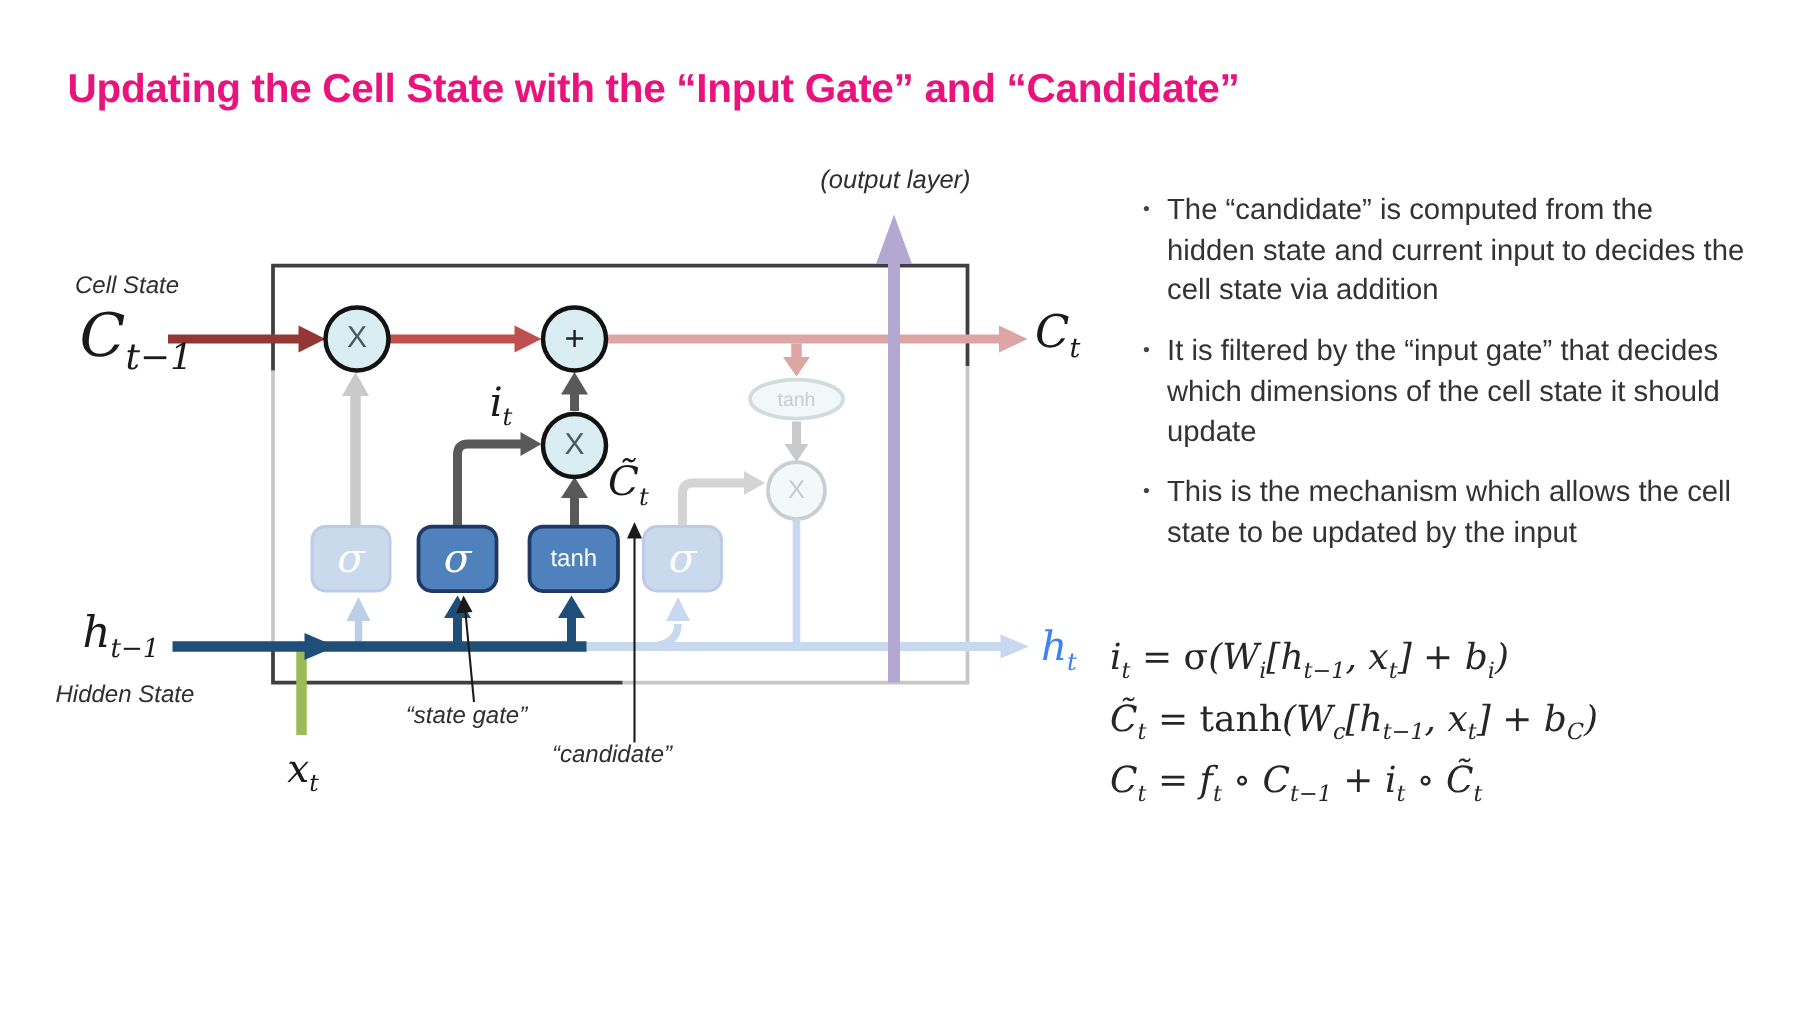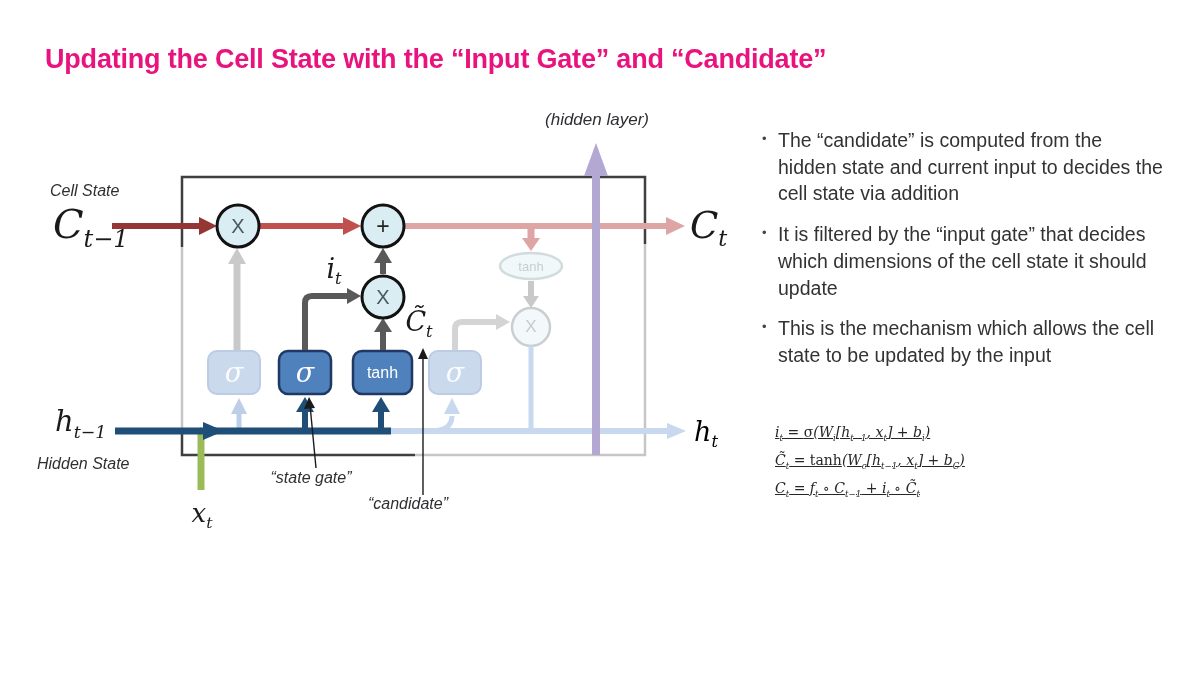--- a/index.html
+++ b/index.html
@@ -11,22 +11,22 @@
   .math{font-family:"DejaVu Serif",serif;font-style:italic;color:#1a1a1a;}
   .math sub{font-size:60%;}
   .ann{font-style:italic;font-size:16px;color:#2f2f33;}
   .ctr{transform:translateX(-50%);}
   .glyph{position:absolute;transform:translate(-50%,-50%);font-family:"Liberation Sans",sans-serif;}
   .gatebox{position:absolute;display:flex;align-items:center;justify-content:center;}
   .sigma{font-family:"DejaVu Serif",serif;font-style:italic;font-size:27px;}
   .bullets{position:absolute;left:762px;top:127px;width:404px;}
   .bullet{display:flex;margin-bottom:14px;font-size:19.5px;line-height:1.37;color:#333333;}
   .bullet .mark{width:16px;flex:0 0 16px;font-size:13px;padding-top:3px;color:#444;}
-  .equations{position:absolute;left:775px;top:424px;font-family:"DejaVu Serif",serif;
-             font-style:italic;font-size:14px;color:#262626;text-decoration:underline;}
+  .equations{position:absolute;left:740px;top:424px;font-family:"DejaVu Serif",serif;
+             font-style:italic;font-size:24px;color:#262626;}
   .equations .eq{margin-bottom:9px;}
   .equations sub{font-size:62%;}
   .up{font-style:normal;}
   .pagenum{left:39px;top:644px;font-size:11.5px;color:#8a8a8a;}
 </style>
 </head>
 <body>
 
 <div class="slide">
 
@@ -95,37 +95,37 @@
 
     <line x1="596" y1="455" x2="596" y2="174" stroke="#b3a8d2" stroke-width="8"></line>
     <polygon points="596,143 584,176 608,176" fill="#b3a8d2"></polygon>
 
     <line x1="316" y1="468" x2="310" y2="405" stroke="#1a1a1a" stroke-width="1.4"></line>
     <polygon points="309,397 304,409 315,408" fill="#1a1a1a"></polygon>
     <line x1="423" y1="495" x2="423" y2="357" stroke="#1a1a1a" stroke-width="1.4"></line>
     <polygon points="423,348 418,359 428,359" fill="#1a1a1a"></polygon>
   </svg>
 
-  <div class="lbl ann ctr" style="left:597px;top:110px;font-size:17px;">(hidden layer)</div>
+  <div class="lbl ann ctr" style="left:597px;top:110px;font-size:17px;">(output layer)</div>
 
   <div class="lbl ann" style="left:50px;top:182px;">Cell State</div>
 
   <div class="lbl math" style="left:53px;top:201px;font-size:40px;">C<sub>t−1</sub></div>
 
-  <div class="lbl math" style="left:690px;top:204px;font-size:37px;">C<sub>t</sub></div>
+  <div class="lbl math" style="left:690px;top:204px;font-size:30px;">C<sub>t</sub></div>
 
   <div class="lbl math ctr" style="left:334px;top:253px;font-size:27px;">i<sub>t</sub></div>
 
   <div class="lbl math ctr" style="left:419px;top:306px;font-size:27px;">C̃<sub>t</sub></div>
 
   <div class="lbl math" style="left:55px;top:404px;font-size:29px;">h<sub>t−1</sub></div>
 
   <div class="lbl ann" style="left:37px;top:455px;">Hidden State</div>
 
-  <div class="lbl math" style="left:694px;top:416px;font-size:27px;color:#000000;">h<sub>t</sub></div>
+  <div class="lbl math" style="left:694px;top:416px;font-size:27px;color:#3b82f6;">h<sub>t</sub></div>
 
   <div class="lbl math ctr" style="left:202px;top:498px;font-size:26px;">x<sub>t</sub></div>
 
   <div class="lbl ann ctr" style="left:311px;top:469px;">“state gate”</div>
 
   <div class="lbl ann ctr" style="left:408px;top:495px;">“candidate”</div>
 
   <div class="glyph" style="left:238px;top:226px;font-size:20px;color:#49595f;">X</div>
   <div class="glyph" style="left:383px;top:226px;font-size:23px;color:#222;">+</div>
   <div class="glyph" style="left:383px;top:297px;font-size:20px;color:#49595f;">X</div>

